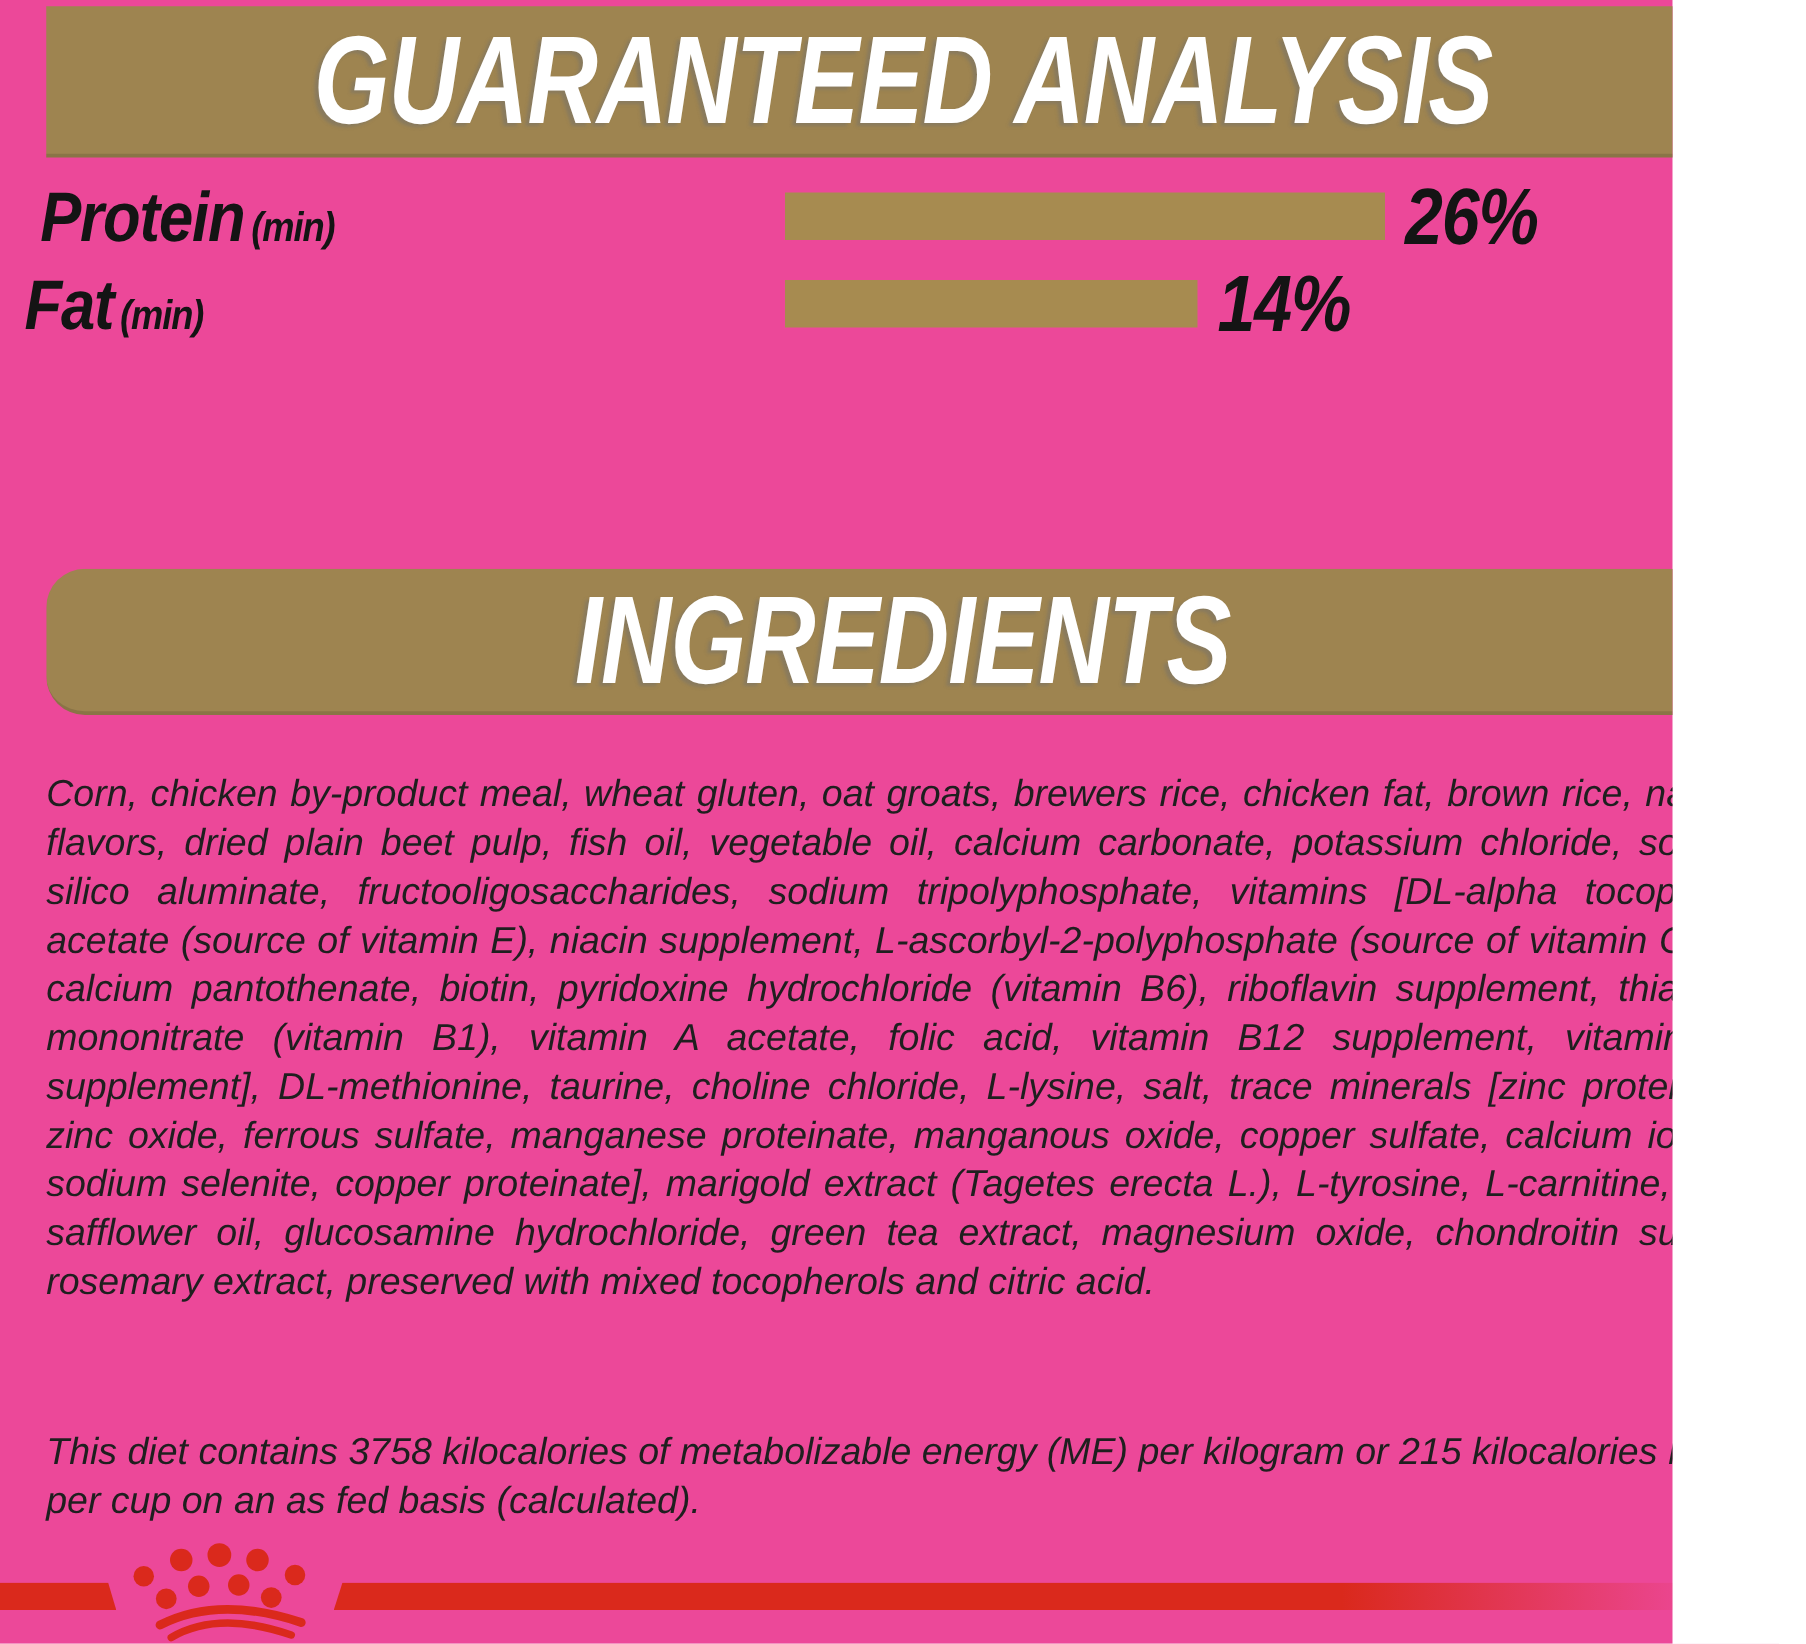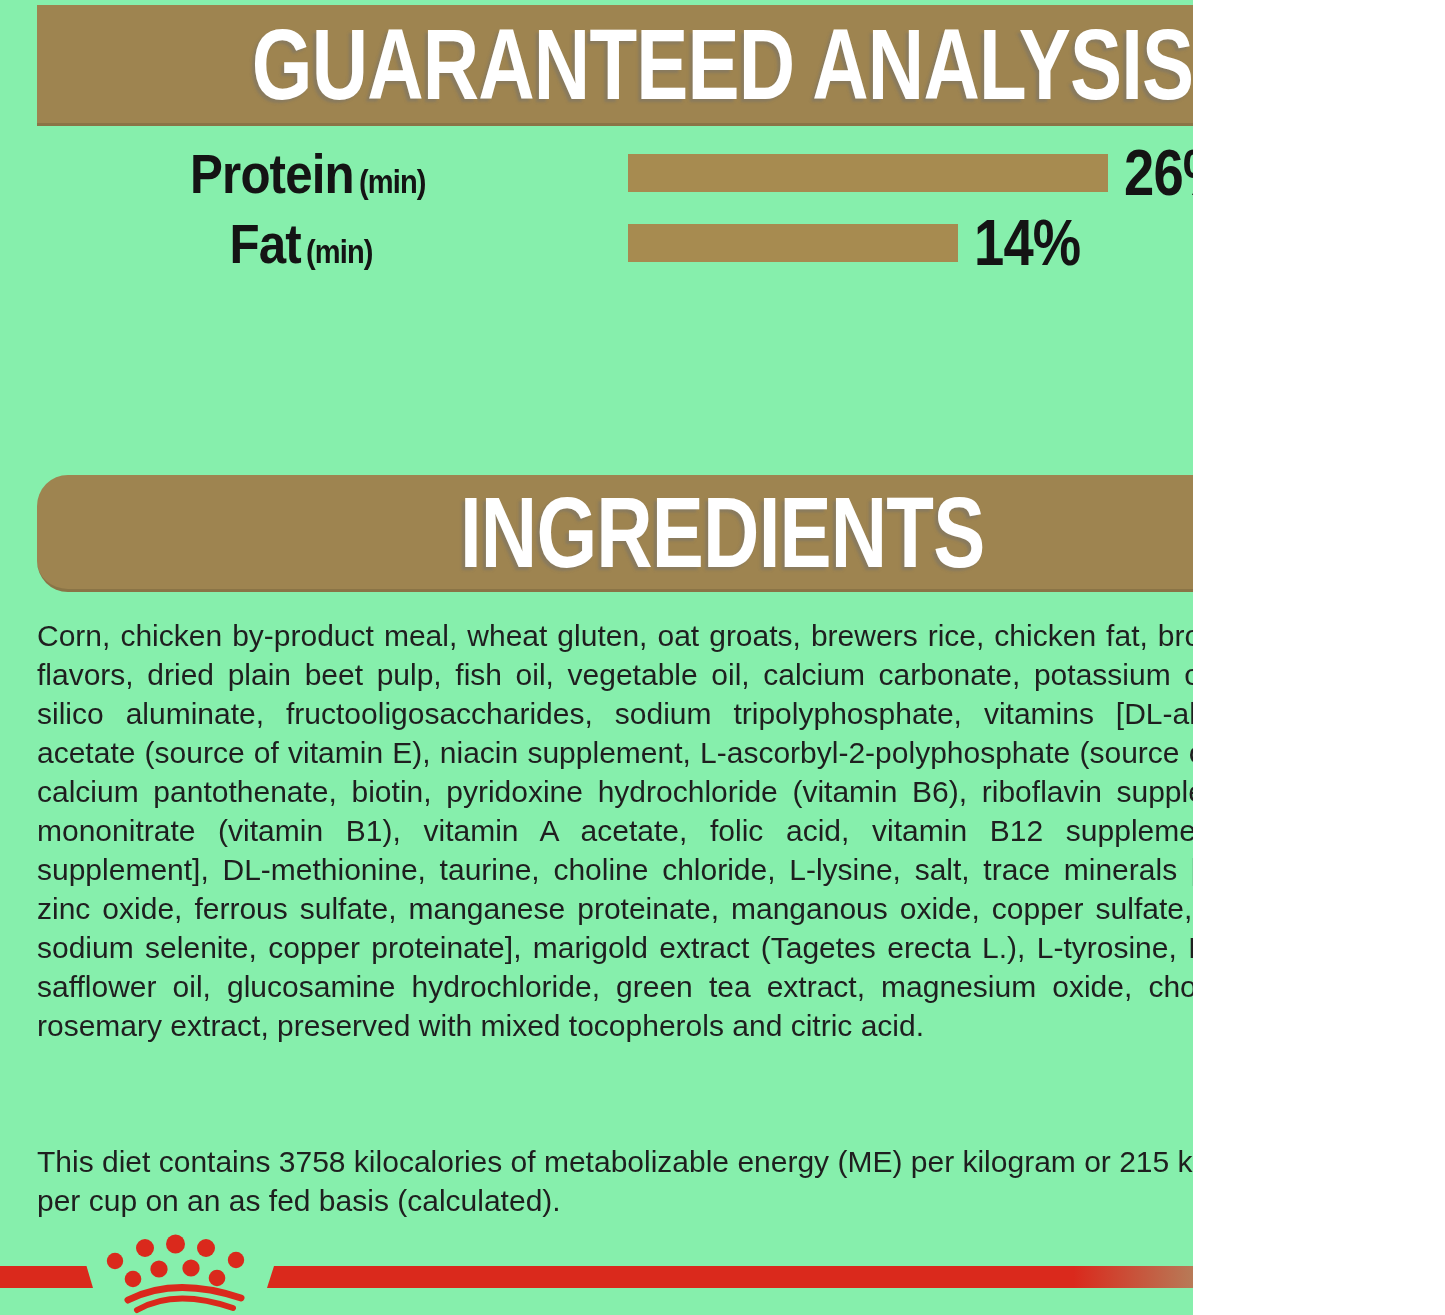--- a/index.html
+++ b/index.html
@@ -1,38 +1,38 @@
 <!DOCTYPE html>
 <html><head>
 <meta charset="utf-8">
 <style>
   html,body{margin:0;padding:0;background:#ffffff;}
   .page{
-    position:relative;width:1193px;height:1315px;background:#86efac;overflow:hidden;
-    font-family:"Liberation Sans",sans-serif;color:#1c1c1c;
+    position:relative;width:1338px;height:1315px;background:#ec4899;overflow:hidden;
+    font-family:"Liberation Sans",sans-serif;color:#1c1c1c;font-style:italic;
   }
   
   .banner{
     position:absolute;left:37px;width:1371px;height:118px;
     background:#9E8450;border-bottom:3px solid rgba(0,0,0,0.12);
     display:flex;align-items:center;justify-content:center;
   }
   .banner-title{
     color:#ffffff;font-weight:bold;font-size:100px;line-height:1;
     letter-spacing:-1px;white-space:nowrap;
     display:inline-block;transform:scaleX(0.78);transform-origin:50% 50%;
     text-shadow:-4px 3px 3px rgba(110,110,110,0.45);
   }
   #banner-ga{top:5px;}
-  #banner-ing{top:475px;height:114px;border-radius:31px;}
+  #banner-ing{top:455px;height:114px;border-radius:31px;}
   #banner-cal{top:978px;height:114px;}
   
   .ga-chart{position:absolute;left:0;top:138px;width:1445px;}
   .ga-row{display:flex;align-items:center;height:70px;}
-  .ga-label{width:583px;text-align:center;white-space:nowrap;}
+  .ga-label{width:583px;text-align:left;white-space:nowrap;}
   .ga-label-inner{display:inline-block;transform:scaleX(0.88);transform-origin:100% 50%;white-space:nowrap;}
   .ga-name{font-weight:bold;font-size:56px;letter-spacing:-1px;color:#141414;}
   .ga-qual{font-weight:bold;font-size:33px;letter-spacing:-1px;color:#141414;margin-left:6px;}
   .ga-bar{height:38px;margin-left:45px;background:#A78B50;}
   .ga-value{margin-left:16px;font-weight:bold;font-size:64px;letter-spacing:-1px;color:#141414;
     display:inline-block;transform:scaleX(0.85);transform-origin:0 50%;white-space:nowrap;}
   
   .body-text{
     position:absolute;left:37px;width:1371px;
     font-size:30px;line-height:39px;color:#1f1f1f;

